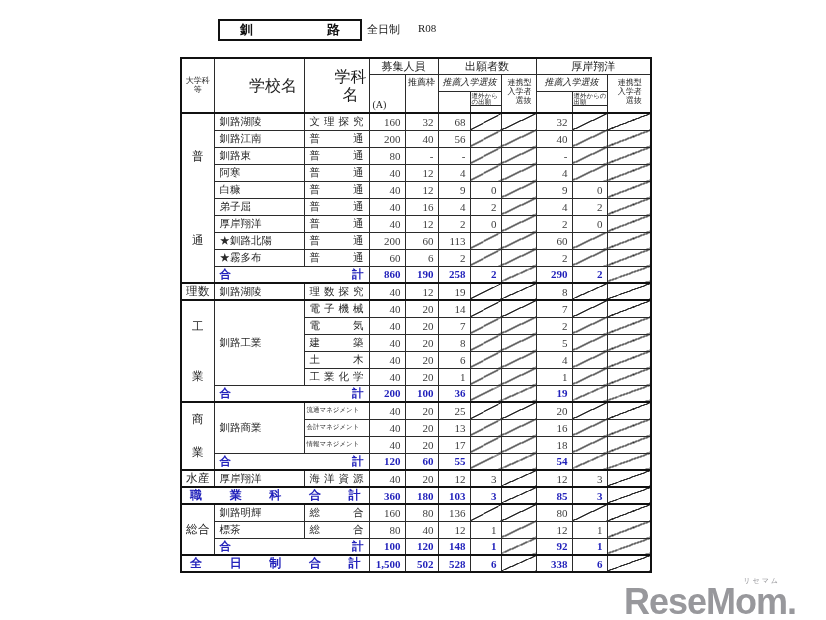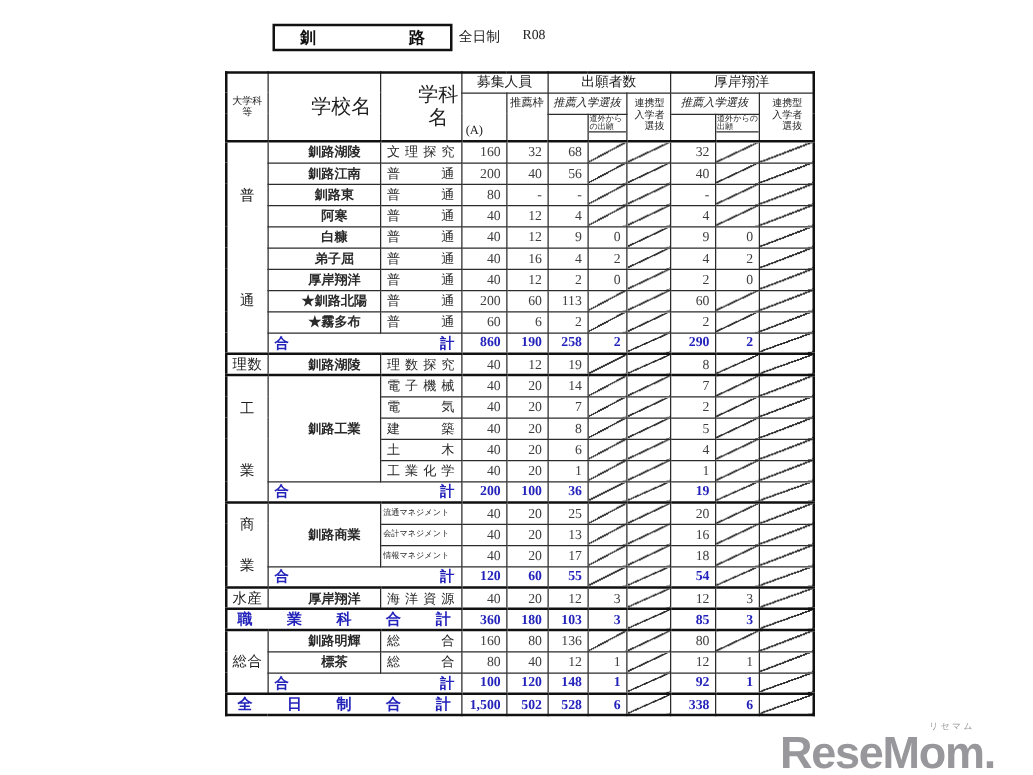--- a/index.html
+++ b/index.html
@@ -21,21 +21,21 @@
   th.quota{vertical-align:top;font-size:9px;padding-top:3px;margin-top:20px;}
   th.suisen{font-size:9px;font-style:italic;}
   th.renkei{vertical-align:top;padding-top:3px;}
   th.renkei .rbox{width:26px;margin:0 auto;font-size:8px;line-height:9px;text-align:right;}
   th.dogai{vertical-align:top;padding:0;}
   .dbox{height:12px;border-bottom:1px solid #2b2b2b;font-size:6.5px;line-height:6.5px;
         text-align:left;padding:1px 0 0 1px;color:#1c1c1c;}
   tbody tr{height:17px;}
   td{font-size:11px;color:#2a2a2a;}
   td.num{text-align:right;padding-right:4px;color:#3d3d3d;}
-  td.school{text-align:center;padding-left:17px;font-size:10.5px;font-weight:bold;}
+  td.school{text-align:left;padding-left:5px;font-size:10.5px;}
   td.small-sub{font-size:6.5px;text-align:left;padding-left:2px;}
   td.rel{position:relative;}
   .fill{position:absolute;top:0;left:0;right:0;bottom:0;display:flex;}
   .fill.h{flex-direction:row;justify-content:space-between;align-items:center;padding:0 5px;}
   .fill.v{flex-direction:column;justify-content:space-around;align-items:center;}
   .fill.subj{font-size:10.5px;}
   .sec-label,.fill.v,.fill.seclab-h{font-size:11.5px;color:#1c1c1c;}
   .fill.seclab-h{padding:0 4px;}
   .fill.total-label{font-size:11.5px;padding:0 5px;}
   .fill.grand-label{font-size:12px;padding:0 8px;}

